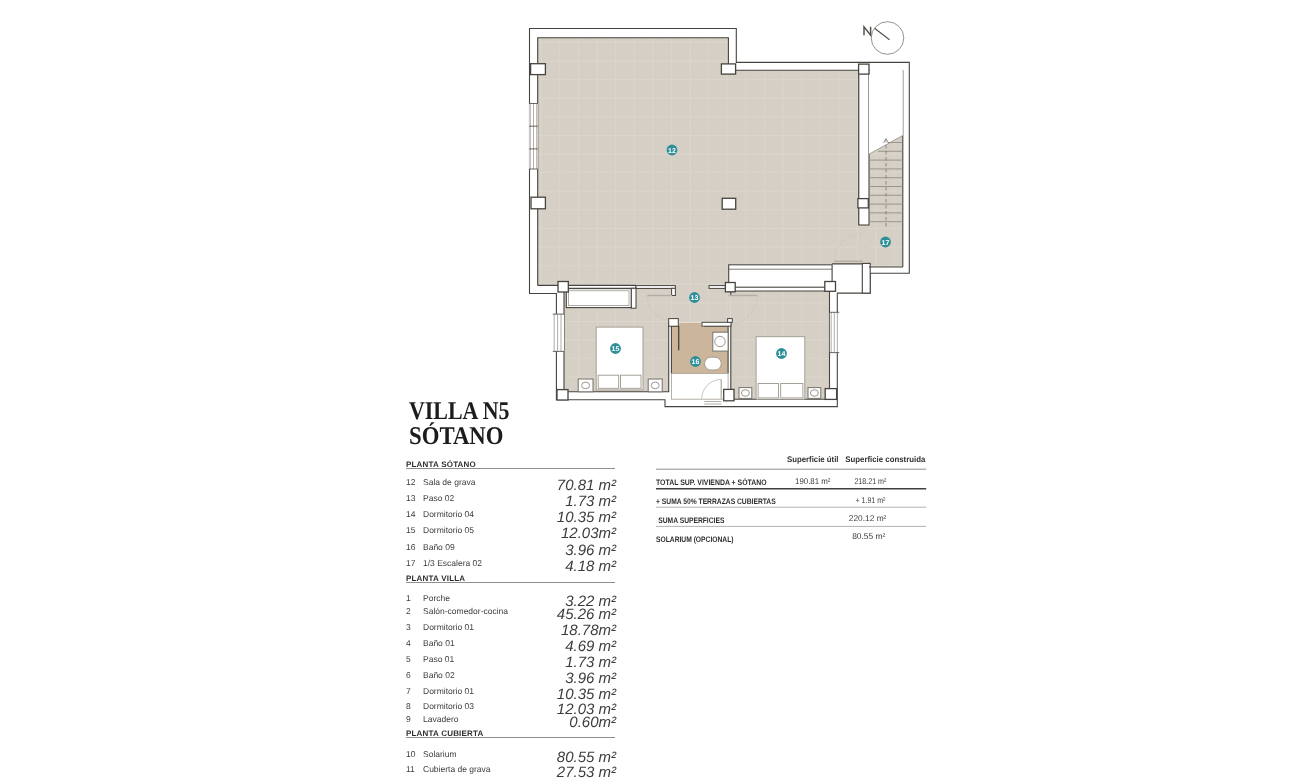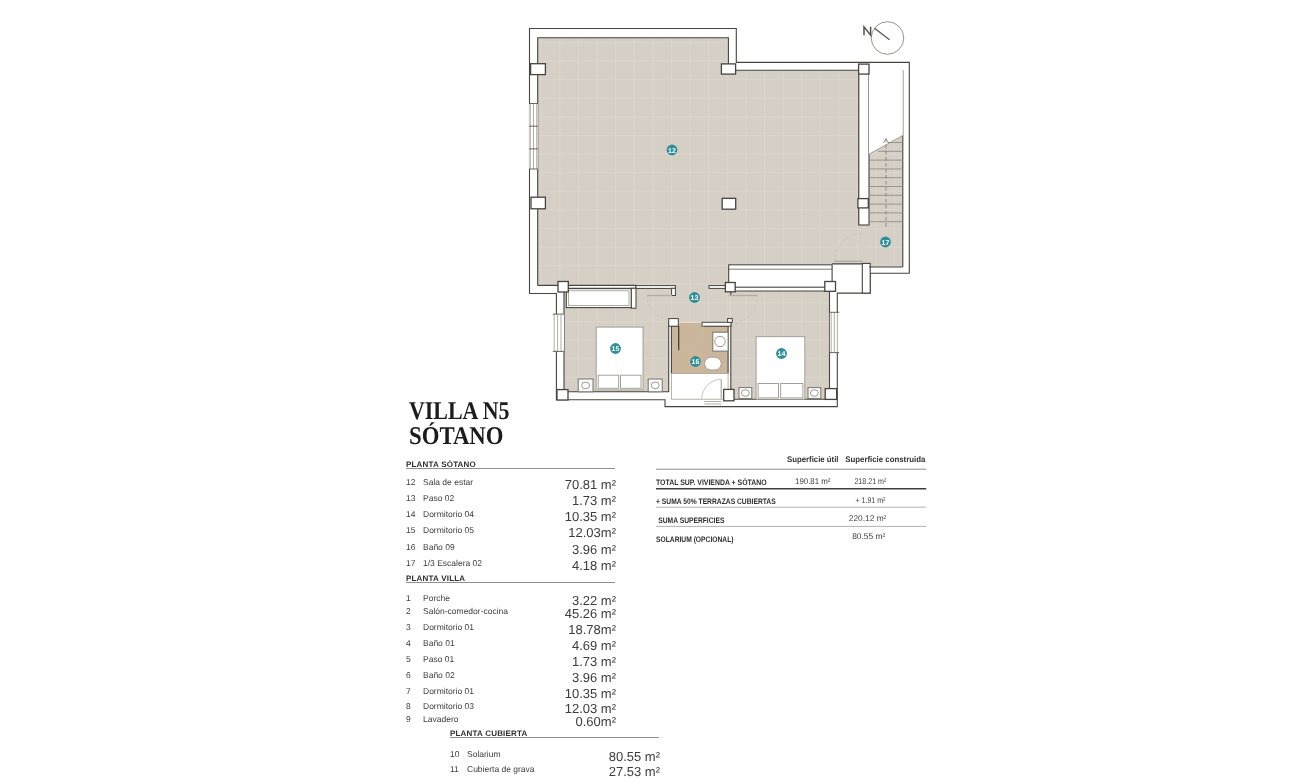--- a/index.html
+++ b/index.html
@@ -2,21 +2,21 @@
 <html><head>
 <meta charset="utf-8">
 <style>
   html,body{margin:0;padding:0;background:#ffffff;width:1315px;height:778px;overflow:hidden;}
   body{font-family:"Liberation Sans",sans-serif;position:relative;-webkit-font-smoothing:antialiased;text-rendering:geometricPrecision;}
   .abs{position:absolute;}
   .shead{font-size:8px;font-weight:bold;color:#2e2e30;letter-spacing:0.2px;}
   .row{position:absolute;left:0;width:210px;font-size:8.5px;color:#3c3c3e;}
   .rnum{position:absolute;left:0;}
   .rname{position:absolute;left:17px;}
-  .rval{position:absolute;right:0;font-size:13px;}
+  .rval{position:absolute;right:0;font-size:15px;font-style:italic;}
 </style>
 </head>
 <body>
 
 <svg class="abs" style="left:0;top:0" width="1315" height="778" viewBox="0 0 1315 778">
 
   <polygon points="537.7,37.8 728.4,37.8 728.4,70.3 858.8,70.3 858.8,264 730.8,264 730.8,322.3 636,322.3 636,285.4 537.7,285.4" fill="#d6cfc5"></polygon>
 
   <g>
    <polygon points="869,154.2 902.8,135.5 902.8,267 869,267" fill="#d6cfc5"></polygon>
@@ -242,21 +242,21 @@
   <text x="409" y="444.3" font-family="Liberation Serif, serif" font-weight="bold" font-size="25.5" fill="#1c1c1e" textLength="94.5" lengthAdjust="spacingAndGlyphs">SÓTANO</text>
 </svg>
 
 <div class="abs" style="left:406px;top:456px;width:209px;height:120px;">
 
   <div class="shead" style="position:absolute;top:3.5px;text-align:right;">PLANTA SÓTANO</div>
   <div style="position:absolute;top:11.5px;left:0;width:209px;border-top:1px solid #8f8f8f;"></div>
 
   <div class="row" style="top:20.5px;">
       <span class="rnum">12</span>
-      <span class="rname">Sala de estar</span>
+      <span class="rname">Sala de grava</span>
       <span class="rval">70.81 m²</span>
     </div>
 
   <div class="row" style="top:36.5px;">
       <span class="rnum">13</span>
       <span class="rname">Paso 02</span>
       <span class="rval">1.73 m²</span>
     </div>
 
   <div class="row" style="top:53px;">
@@ -337,21 +337,21 @@
       <span class="rval">12.03 m²</span>
     </div>
 
   <div class="row" style="top:144px;">
       <span class="rnum">9</span>
       <span class="rname">Lavadero</span>
       <span class="rval">0.60m²</span>
     </div>
 </div>
 
-<div class="abs" style="left:406px;top:725px;width:209px;height:53px;margin-left:44px;">
+<div class="abs" style="left:406px;top:725px;width:209px;height:53px;">
 
   <div class="shead" style="position:absolute;top:3.5px;">PLANTA CUBIERTA</div>
   <div style="position:absolute;top:11.5px;left:0;width:209px;border-top:1px solid #8f8f8f;"></div>
 
   <div class="row" style="top:24px;">
       <span class="rnum">10</span>
       <span class="rname">Solarium</span>
       <span class="rval">80.55 m²</span>
     </div>
 

